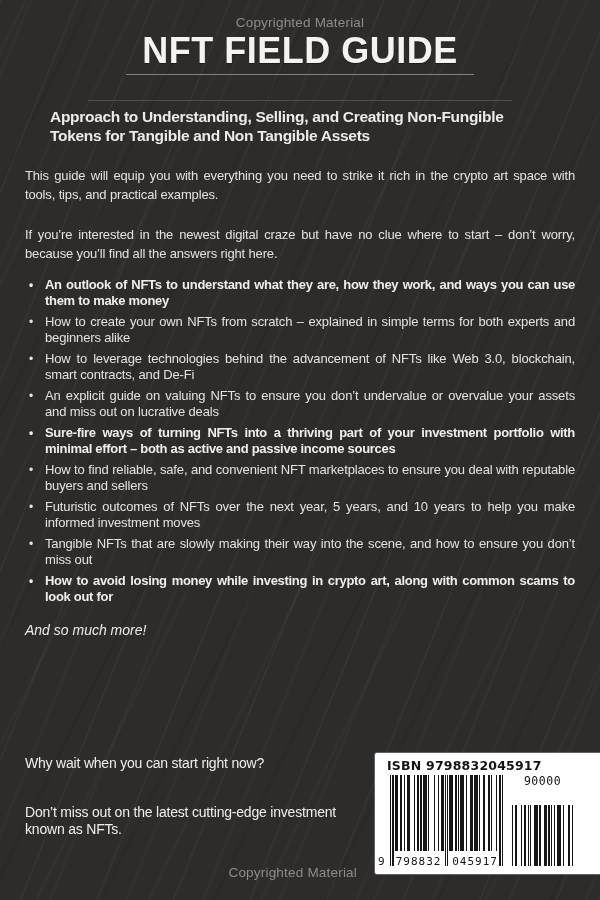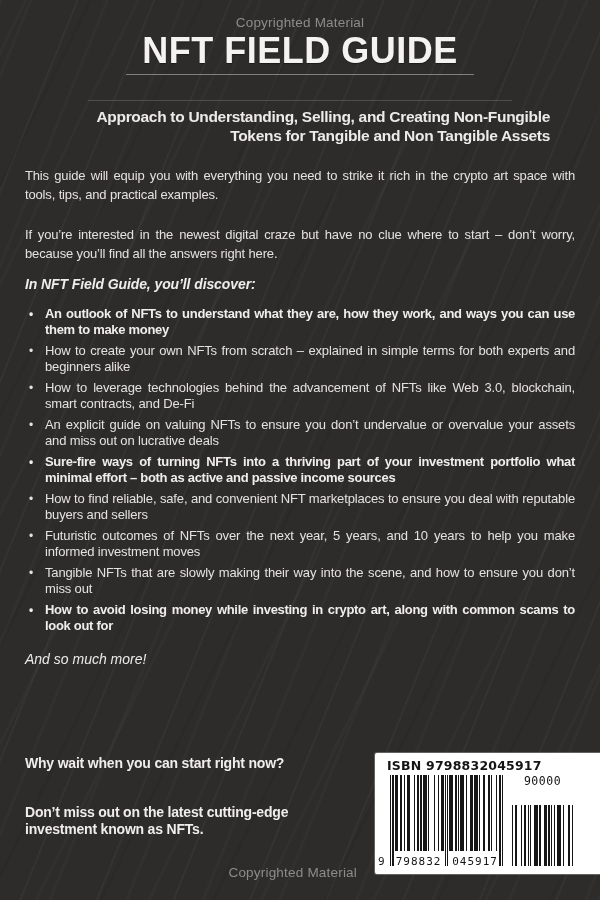--- a/index.html
+++ b/index.html
@@ -47,21 +47,21 @@
     background: rgba(255,255,255,0.40);
   }
   .subtitle-rule {
     width: 424px; height: 1px;
     margin: 25px auto 6px;
     background: rgba(255,255,255,0.16);
   }
   .subtitle {
     width: 500px;
     margin: 0 auto;
-    text-align: right;
+    text-align: left;
     font-size: 15.5px;
     font-weight: bold;
     letter-spacing: -0.3px;
     line-height: 19px;
     color: #edebe9;
   }
 
   .body-col { padding: 0 25px; }
 
   .tagline {
@@ -123,21 +123,21 @@
   }
   .closing-para {
     font-size: 13.5px;
     letter-spacing: -0.1px;
     line-height: 17px;
     text-align: justify;
     color: #e6e4e2;
   }
   .cta {
     font-size: 14px;
-    font-weight: bold;
+    font-weight: normal;
     letter-spacing: -0.2px;
     line-height: 17px;
     color: #f0eeec;
   }
   .cta-1 { margin-top: 16px; }
   .cta-2 { margin-top: 32px; width: 332px; }
 
   .barcode-box {
     position: absolute;
     left: 375px; top: 753px;
@@ -199,41 +199,40 @@
 
   <div class="title">NFT FIELD GUIDE</div>
   <div class="title-rule"></div>
 
   <div class="subtitle-rule"></div>
   <div class="subtitle">Approach to Understanding, Selling, and Creating Non-Fungible Tokens for Tangible and Non Tangible Assets</div>
 
   <div class="body-col">
     <p class="para">This guide will equip you with everything you need to strike it rich in the crypto art space with tools, tips, and practical examples.</p>
     <p class="para">If you’re interested in the newest digital craze but have no clue where to start – don’t worry, because you’ll find all the answers right here.</p>
-    <p class="discover-heading">In NFT Field Guide, you’ll discover:</p>
     <ul class="discover-list">
         <li class="bullet bullet-bold">
           <span class="dot">•</span>
           <span class="bullet-text">An outlook of NFTs to understand what they are, how they work, and ways you can use them to make money</span>
         </li>
         <li class="bullet">
           <span class="dot">•</span>
           <span class="bullet-text">How to create your own NFTs from scratch – explained in simple terms for both experts and beginners alike</span>
         </li>
         <li class="bullet">
           <span class="dot">•</span>
           <span class="bullet-text">How to leverage technologies behind the advancement of NFTs like Web 3.0, blockchain, smart contracts, and De-Fi</span>
         </li>
         <li class="bullet">
           <span class="dot">•</span>
           <span class="bullet-text">An explicit guide on valuing NFTs to ensure you don’t undervalue or overvalue your assets and miss out on lucrative deals</span>
         </li>
         <li class="bullet bullet-bold">
           <span class="dot">•</span>
-          <span class="bullet-text">Sure-fire ways of turning NFTs into a thriving part of your investment portfolio what minimal effort – both as active and passive income sources</span>
+          <span class="bullet-text">Sure-fire ways of turning NFTs into a thriving part of your investment portfolio with minimal effort – both as active and passive income sources</span>
         </li>
         <li class="bullet">
           <span class="dot">•</span>
           <span class="bullet-text">How to find reliable, safe, and convenient NFT marketplaces to ensure you deal with reputable buyers and sellers</span>
         </li>
         <li class="bullet">
           <span class="dot">•</span>
           <span class="bullet-text">Futuristic outcomes of NFTs over the next year, 5 years, and 10 years to help you make informed investment moves</span>
         </li>
         <li class="bullet">

